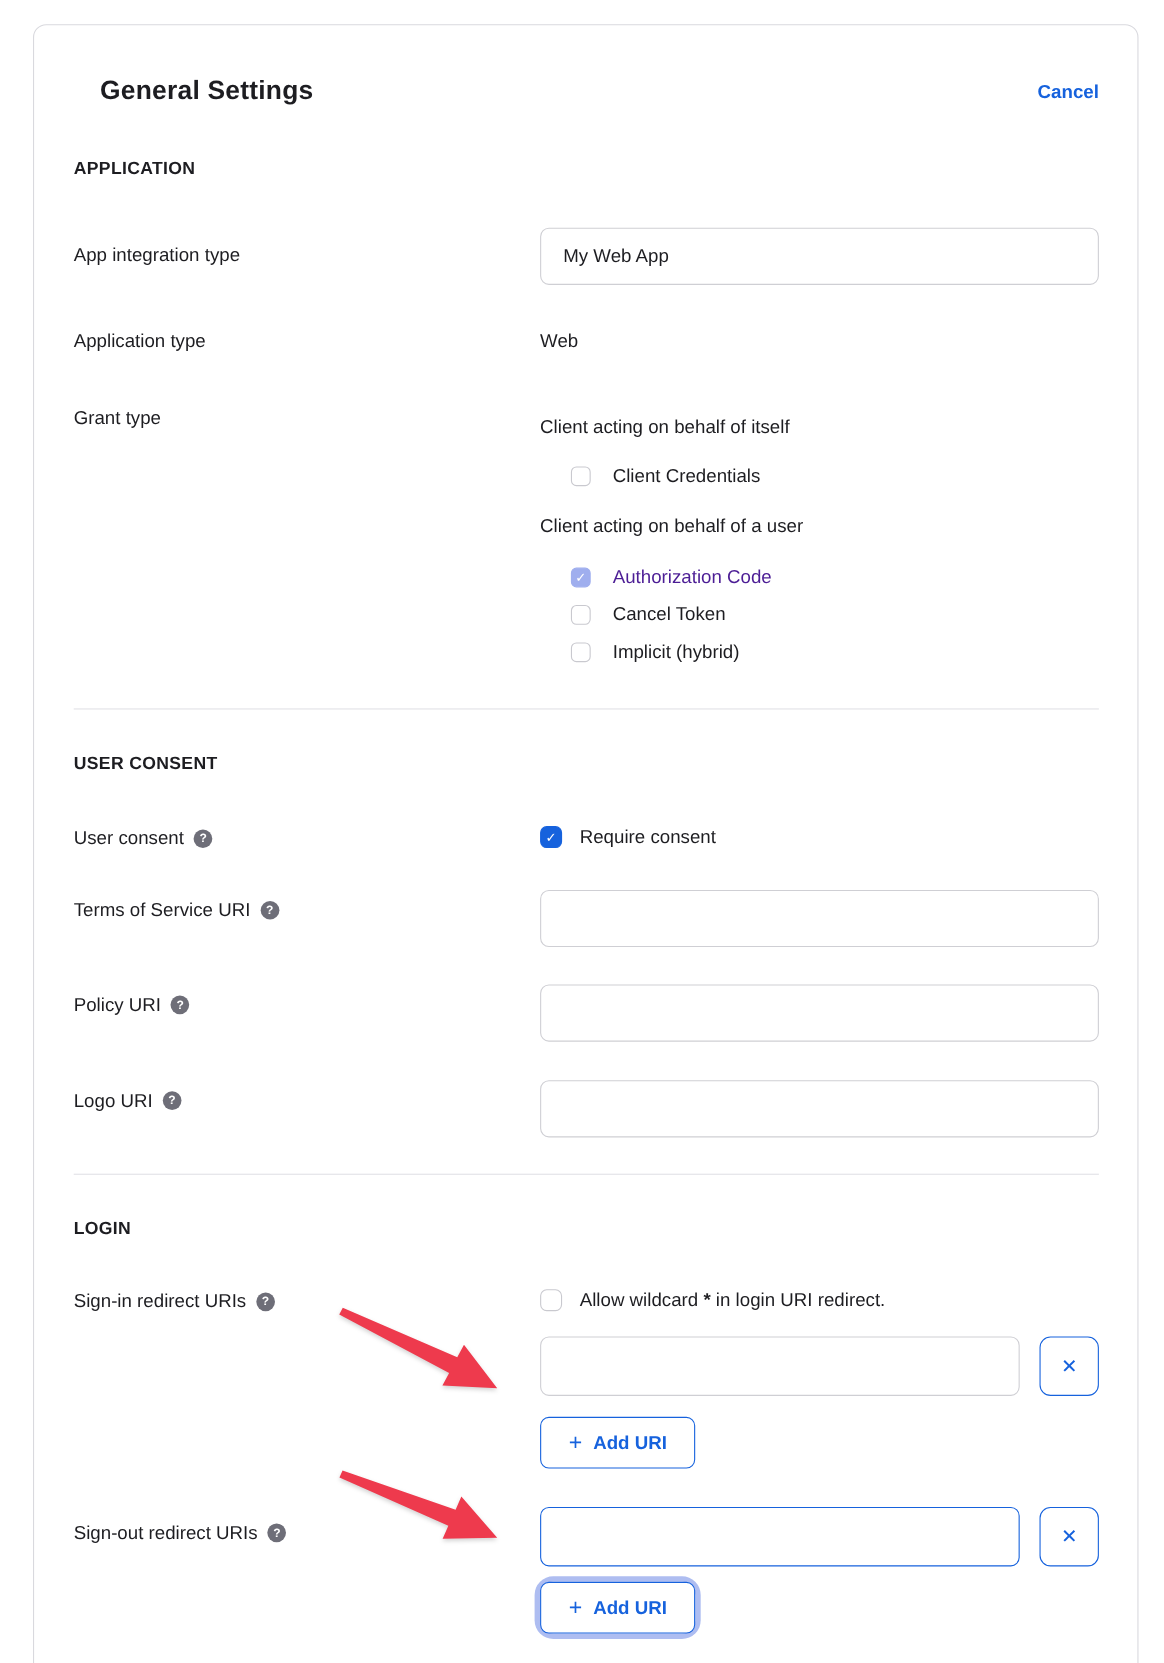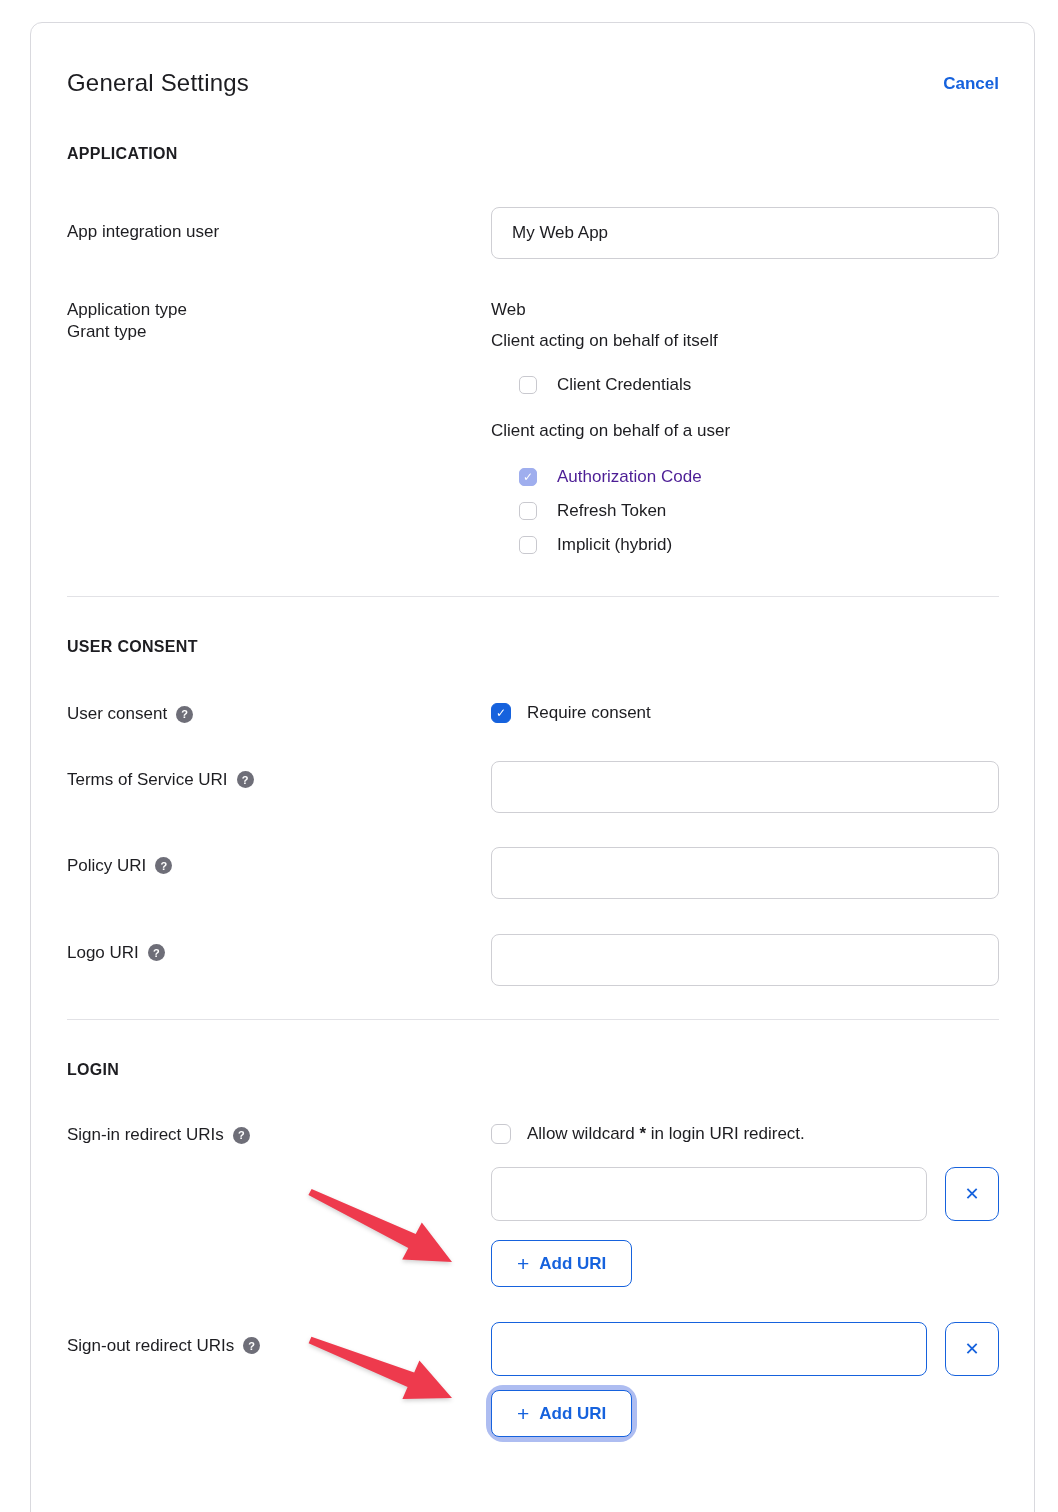--- a/index.html
+++ b/index.html
@@ -6,21 +6,21 @@
   html,body { width:1058px; height:1512px; background:#ffffff; overflow:hidden;
     font-family:"Liberation Sans","DejaVu Sans",sans-serif; color:#1d1d21; }
   .page { position:relative; width:1058px; height:1512px; }
 
   .card { position:absolute; left:30px; top:22px; width:1005px; height:1560px;
     background:#fff; border:1px solid #d9d9de; border-radius:12px;
     padding:46px 35px 0 36px; }
 
   .header-row { display:flex; justify-content:space-between; align-items:flex-start;
     height:30px; margin-bottom:44px; }
-  .page-title { font-size:24px; font-weight:400; letter-spacing:.2px; }
+  .page-title { font-size:24px; font-weight:700; letter-spacing:.2px;margin-left:24px; }
   .cancel-link { font-size:17px; font-weight:700; color:#1662dd; cursor:pointer; line-height:30px; }
 
   .section-heading { font-size:16px; font-weight:700; letter-spacing:.3px; line-height:22px; }
   .mb42 { margin-bottom:42px; }
   .mb45 { margin-bottom:45px; }
   .mb43 { margin-bottom:43px; }
 
   .divider { border:none; border-top:1px solid #e2e2e6; height:0; }
   .div-a { margin:41px 0 39px 0; }
   .div-b { margin:33px 0 39px 0; }
@@ -78,28 +78,28 @@
 
     <div class="header-row">
       <div class="page-title">General Settings</div>
       <div class="cancel-link">Cancel</div>
     </div>
 
     <div class="section-heading mb42">APPLICATION</div>
 
     <div class="row" style="margin-bottom:40px;">
       <div class="label-col" style="align-items:flex-start; padding-top:14px;">
-        <span class="field-label">App integration user</span>
+        <span class="field-label">App integration type</span>
       </div>
       <div class="control-col">
         <input class="text-input" type="text" value="My Web App" style="">
       </div>
     </div>
 
-    <div class="row" style="align-items:center;">
+    <div class="row" style="margin-bottom:48px;align-items:center;">
       <div class="label-col">
         <span class="field-label">Application type</span>
       </div>
       <div class="control-col">
         <span class="field-label">Web</span>
       </div>
     </div>
 
     <div class="row">
       <div class="label-col" style="align-items:center;">
@@ -113,21 +113,21 @@
         </div>
         <div class="group-label" style="margin-bottom:26px;">Client acting on behalf of a user</div>
         <div class="cb-row grant-indent" style="margin-bottom:14px;">
           <span class="checkbox checked-disabled">
             <span class="check">✓</span>
           </span>
           <span class="cb-label disabled">Authorization Code</span>
         </div>
         <div class="cb-row grant-indent" style="margin-bottom:14px;">
           <span class="checkbox"></span>
-          <span class="cb-label">Refresh Token</span>
+          <span class="cb-label">Cancel Token</span>
         </div>
         <div class="cb-row grant-indent">
           <span class="checkbox"></span>
           <span class="cb-label">Implicit (hybrid)</span>
         </div>
       </div>
     </div>
 
     <hr class="divider div-a">
 

